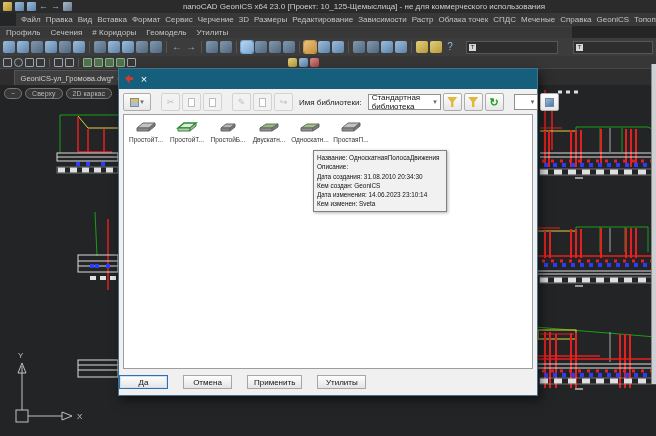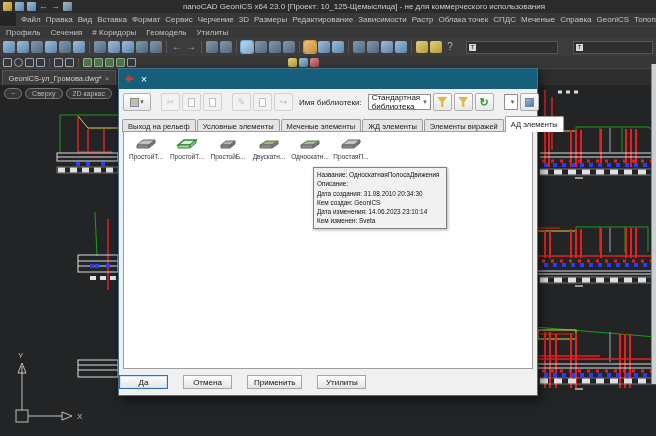--- a/index.html
+++ b/index.html
@@ -8,60 +8,60 @@
   
   .titlebar{position:absolute;top:0;left:0;width:656px;height:13px;background:#2b2b2b;color:#c9c9c9;font-size:8px;display:flex;align-items:center}
   .qat{display:flex;align-items:center;gap:3px;padding-left:3px}
   .qicon{width:9px;height:9px;border-radius:1px}
   .qicon.folder{background:linear-gradient(140deg,#e7c96a,#b3913c)}
   .qicon.save{background:linear-gradient(140deg,#9cbedd,#5d82a8)}
   .qicon.print{background:linear-gradient(140deg,#aab9c7,#64788c)}
   .qarrow{color:#8fb2d4;font-size:9px;line-height:9px}
   .title-text{flex:1;text-align:center;white-space:nowrap;overflow:hidden;color:#cfcfcf}
   .menubar{position:absolute;top:13px;left:16px;width:656px;height:13px;background:#383838;color:#c4c4c4;font-size:8px;display:flex;align-items:center;gap:5px;padding:0 5px;white-space:nowrap;overflow:hidden}
-  .menubar2{position:absolute;top:26px;left:0;width:656px;height:12px;background:#383838;border-top:1px solid #424242;color:#c4c4c4;font-size:8px;display:flex;align-items:center;gap:10px;padding:0 6px}
+  .menubar2{position:absolute;top:26px;left:0;width:572px;height:12px;background:#383838;border-top:1px solid #424242;color:#c4c4c4;font-size:8px;display:flex;align-items:center;gap:10px;padding:0 6px}
   .toolbar1{position:absolute;top:38px;left:0;width:656px;height:18px;background:#3c3c3c;display:flex;align-items:center;gap:2px;padding:0 3px;overflow:hidden}
   .toolbar2{position:absolute;top:56px;left:0;width:656px;height:12px;background:#373737;display:flex;align-items:center;gap:2px;padding:0 3px;overflow:hidden}
   .i{width:12px;height:12px;border-radius:2px;flex:0 0 auto}
   .i.b{background:linear-gradient(140deg,#9cbedd,#5d82a8)}
   .i.dim{background:linear-gradient(140deg,#8ea9c2,#566f8c);opacity:.85}
   .i.sel{background:linear-gradient(140deg,#bcd7ef,#7aa7cf);box-shadow:0 0 0 1px #6fa8dc}
   .i.org{background:linear-gradient(140deg,#ecc27a,#c78f3f);box-shadow:0 0 0 1px #c89a50}
   .i.ylw{background:linear-gradient(140deg,#e3cf7a,#b89b3a)}
   .i.red{background:linear-gradient(140deg,#d88a8a,#a44545)}
   .i2{width:9px;height:9px;border:1px solid #9aa7b5;background:transparent;border-radius:1px;flex:0 0 auto}
   .i2.round{border-radius:50%}
   .i2.fillg{background:#51704f;border-color:#86b286}
   .tbsep{width:1px;height:12px;background:#555;margin:0 2px;flex:0 0 auto}
   .tbsep2{width:1px;height:9px;background:#555;margin:0 2px;flex:0 0 auto}
   .glyph{color:#9db8d2;font-size:10px;line-height:12px;width:12px;text-align:center;flex:0 0 auto}
   .ttool{height:13px;background:#2e2e2e;border:1px solid #575757;display:flex;align-items:center;gap:2px;padding:0 2px;color:#ddd;font-size:8px;flex:0 0 auto}
   .ttool .tbox{width:7px;height:7px;background:#d7d7d7;color:#222;font-size:6px;line-height:7px;text-align:center}
   
   .docbar{position:absolute;top:68px;left:0;width:656px;height:17px;background:#2e2e2e;border-top:1px solid #454545;display:flex;align-items:flex-end}
-  .doctab{margin-left:2px;width:114px;height:15px;background:#3e3e3e;border:1px solid #555;border-bottom:none;color:#cfcfcf;font-size:7.5px;display:flex;align-items:center;justify-content:center;gap:3px;white-space:nowrap;overflow:hidden}
+  .doctab{margin-left:14px;width:114px;height:15px;background:#3e3e3e;border:1px solid #555;border-bottom:none;color:#cfcfcf;font-size:7.5px;display:flex;align-items:center;justify-content:center;gap:3px;white-space:nowrap;overflow:hidden}
   .tabclose{color:#9a9a9a;font-size:8px}
   
   .canvas{position:absolute;top:85px;left:0;width:656px;height:351px;background:#222426}
   svg.linework{position:absolute;top:0;left:0;pointer-events:none}
   .pills{position:absolute;top:88px;left:4px;display:flex;gap:3px}
   .pill{height:11px;border:1px solid #787878;border-radius:6px;background:rgba(58,58,58,.92);color:#b8b8b8;font-size:7px;padding:0 6px;display:flex;align-items:center;white-space:nowrap}
   .right-strip{position:absolute;right:0;top:64px;width:5px;height:320px;background:#cdd0d3;border-left:1px solid #8a8a8a}
   
   .dialog{position:absolute;left:118px;top:68px;width:420px;height:328px;background:#f0f0f0;border:1px solid #44708c;box-shadow:3px 4px 10px rgba(0,0,0,.55);display:flex;flex-direction:column}
   .dlg-title{height:20px;background:#155f7d;color:#fff;font-size:9px;display:flex;align-items:center;padding:0 6px;gap:5px;flex:0 0 auto}
   .dlg-app-icon{width:8px;height:9px;background:#d23b2a;clip-path:polygon(0 45%,60% 0,60% 30%,100% 30%,100% 60%,60% 60%,60% 100%)}
   .dlg-title-text{flex:1}
   .dlg-close{font-size:11px;color:#fff;width:12px;text-align:center}
   .dlg-toolbar{height:26px;display:flex;align-items:center;padding:2px 4px;gap:2px;flex:0 0 auto}
   .dbtn{height:18px;min-width:19px;border:1px solid #adadad;background:linear-gradient(#fdfdfd,#e7e7e7);border-radius:2px;display:flex;align-items:center;justify-content:center;gap:1px;font-size:9px;color:#444;padding:0 2px}
   .dbtn.disabled{color:#bdbdbd;border-color:#d2d2d2;background:#f2f2f2}
   .dsep{width:1px;height:16px;background:#c6c6c6;margin:0 3px}
   .dlabel{font-size:8px;color:#222;margin:0 4px;white-space:nowrap}
-  .dcombo{height:16px;border:1px solid #8f8f8f;background:#fff;font-size:8px;color:#111;display:flex;align-items:center;justify-content:flex-start;padding:0 3px;gap:3px}
+  .dcombo{height:16px;border:1px solid #8f8f8f;background:#fff;font-size:8px;color:#111;display:flex;align-items:center;justify-content:flex-start;padding:0 3px;gap:13px}
   .carrow{color:#666;font-size:7px}
   .page-ic{width:7px;height:9px;border:1px solid currentColor;background:#fff}
   .funnel{width:10px;height:10px;background:#e3b93c;clip-path:polygon(0 0,100% 0,62% 50%,62% 100%,38% 100%,38% 50%)}
   .bookstack{width:9px;height:9px;background:linear-gradient(#d9c268 50%,#a9c0d8 50%);border:1px solid #8a8a8a}
   .bluechip{width:9px;height:9px;background:linear-gradient(140deg,#9db9d6,#4f79a5);border:1px solid #6d8aa8}
   .refresh{color:#1fa01f;font-weight:bold;font-size:11px}
   .dlg-tabs{height:17px;display:flex;align-items:flex-end;padding:0 3px;position:relative;flex:0 0 auto}
   .dtab{font-size:7.5px;color:#222;padding:0 5px;border:1px solid #9d9d9d;border-bottom:none;background:#e4e4e4;height:13px;display:flex;align-items:center;margin-right:1px;border-radius:2px 2px 0 0;white-space:nowrap}
   .dtab.active{background:#fff;height:16px;position:relative;z-index:3}
   .tab-scroll{position:absolute;right:3px;bottom:2px;display:flex}
@@ -347,32 +347,20 @@
       <div class="dsep"></div>
       <div class="dcombo" style="width:26px">
         <span></span>
         <span class="carrow">▾</span>
       </div>
       <div class="dbtn">
           <span class="bluechip"></span>
         </div>
     </div>
 
-    <div class="dlg-tabs">
-      <div class="dtab">Выход на рельеф</div>
-      <div class="dtab">Условные элементы</div>
-      <div class="dtab">Меченые элементы</div>
-      <div class="dtab">ЖД элементы</div>
-      <div class="dtab">Элементы виражей</div>
-      <div class="dtab active">АД элементы</div>
-      <div class="tab-scroll">
-        <div class="tsbtn">◂</div>
-        <div class="tsbtn">▸</div>
-      </div>
-    </div>
 
     <div class="dlg-list">
       <div class="items-row">
         <div class="litem">
           <svg width="24" height="13">
             <polygon points="3,7 9,2 21,2 15,7" fill="#c2c2c2" stroke="#666"></polygon>
             <polygon points="3,7 15,7 15,10 3,10" fill="#8a8a8a" stroke="#666"></polygon>
             <polygon points="15,7 21,2 21,5 15,10" fill="#777" stroke="#666"></polygon>
           </svg>
           <span class="lbl">ПростойТ...</span>

